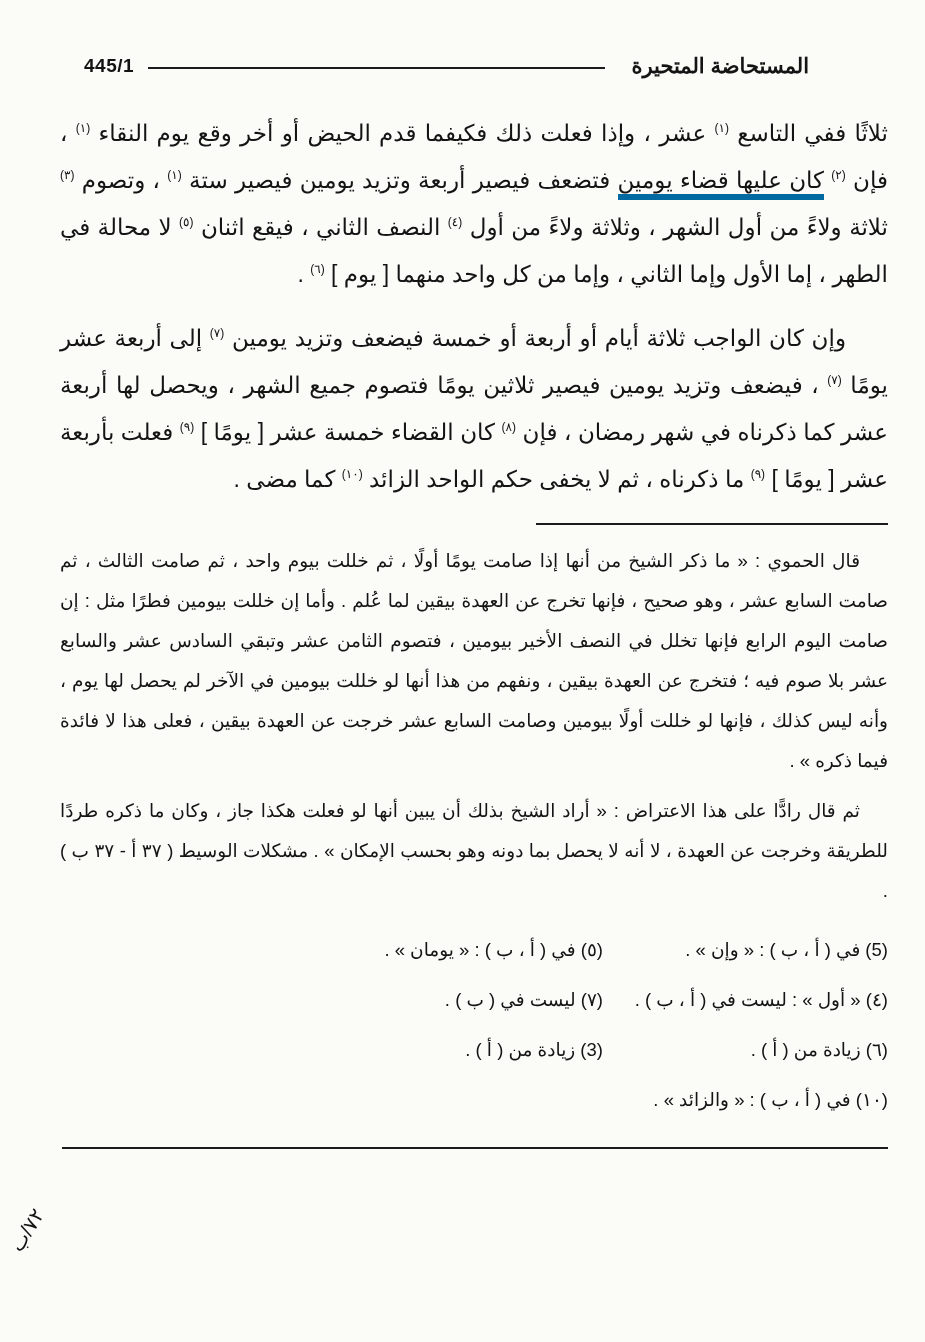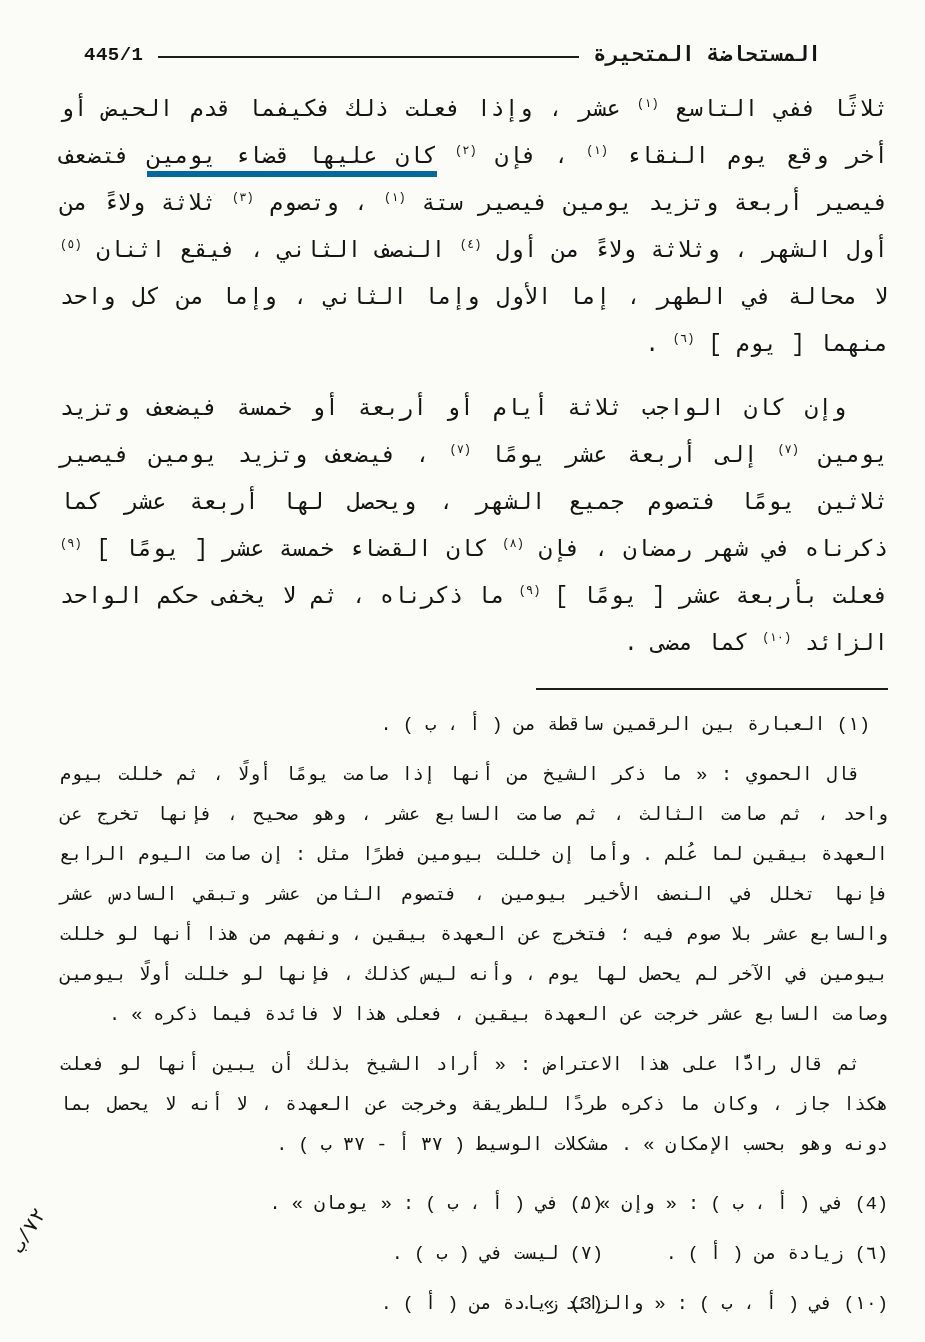--- a/index.html
+++ b/index.html
@@ -2,31 +2,31 @@
 <html lang="ar"><head>
 <meta charset="utf-8">
 <style>
   html,body{margin:0;padding:0;background:#e8e8e4;}
   .page{
     position:relative;
     width:925px;height:1342px;
     margin:0 auto;
     background:#fbfbf8;
     color:#141414;
-    font-family:Liberation Mono, monospace;
+    font-family:Liberation Sans, sans-serif;
     overflow:hidden;
   }
   
   .header{
     display:flex;align-items:center;direction:ltr;
     padding:42px 104px 0 84px;gap:8px;
   }
   .page-number{font-size:19px;font-weight:700;letter-spacing:.5px;white-space:nowrap;}
   .header-rule{flex:1;border-top:2.5px solid #1c1c1c;height:0;margin:4px 6px 0 6px;}
-  .book-title{font-size:21px;font-weight:700;margin:0;white-space:nowrap;}
+  .book-title{font-size:21px;font-weight:700;margin:12px;white-space:nowrap;}
   
   .body-text{
     direction:rtl;text-align:justify;
     font-size:23px;line-height:47px;
     margin:20px 37px 0 60px;
   }
   .body-text p{margin:0 0 17px 0;}
   .body-text p.indented{text-indent:42px;}
   sup{font-size:12px;line-height:0;vertical-align:9px;letter-spacing:0;}
   .pencil-underline{
@@ -77,27 +77,27 @@
   </header>
 
   <main class="body-text">
     <p><span>ثلاثًا ففي التاسع </span><sup>(١)</sup><span> عشر ، وإذا فعلت ذلك فكيفما قدم الحيض أو أخر وقع يوم النقاء </span><sup>(١)</sup><span> ، فإن </span><sup>(٢)</sup><span> </span><span class="pencil-underline">كان عليها قضاء يومين</span><span> فتضعف فيصير أربعة وتزيد يومين فيصير ستة </span><sup>(١)</sup><span> ، وتصوم </span><sup>(٣)</sup><span> ثلاثة ولاءً من أول الشهر ، وثلاثة ولاءً من أول </span><sup>(٤)</sup><span> النصف الثاني ، فيقع اثنان </span><sup>(٥)</sup><span> لا محالة في الطهر ، إما الأول وإما الثاني ، وإما من كل واحد منهما [ يوم ] </span><sup>(٦)</sup><span> .</span></p>
     <p class="indented"><span>وإن كان الواجب ثلاثة أيام أو أربعة أو خمسة فيضعف وتزيد يومين </span><sup>(٧)</sup><span> إلى أربعة عشر يومًا </span><sup>(٧)</sup><span> ، فيضعف وتزيد يومين فيصير ثلاثين يومًا فتصوم جميع الشهر ، ويحصل لها أربعة عشر كما ذكرناه في شهر رمضان ، فإن </span><sup>(٨)</sup><span> كان القضاء خمسة عشر [ يومًا ] </span><sup>(٩)</sup><span> فعلت بأربعة عشر [ يومًا ] </span><sup>(٩)</sup><span> ما ذكرناه ، ثم لا يخفى حكم الواحد الزائد </span><sup>(١٠)</sup><span> كما مضى .</span></p>
   </main>
 
   <div class="fn-sep"></div>
 
   <section class="footnotes">
-    <p class="fn-first">(١) العبارة بين الرقمين ساقطة من ( أ ، ب ) .</p>
     <p class="fn-par">قال الحموي : « ما ذكر الشيخ من أنها إذا صامت يومًا أولًا ، ثم خللت بيوم واحد ، ثم صامت الثالث ، ثم صامت السابع عشر ، وهو صحيح ، فإنها تخرج عن العهدة بيقين لما عُلم . وأما إن خللت بيومين فطرًا مثل : إن صامت اليوم الرابع فإنها تخلل في النصف الأخير بيومين ، فتصوم الثامن عشر وتبقي السادس عشر والسابع عشر بلا صوم فيه ؛ فتخرج عن العهدة بيقين ، ونفهم من هذا أنها لو خللت بيومين في الآخر لم يحصل لها يوم ، وأنه ليس كذلك ، فإنها لو خللت أولًا بيومين وصامت السابع عشر خرجت عن العهدة بيقين ، فعلى هذا لا فائدة فيما ذكره » .</p>
     <p class="fn-par">ثم قال رادًّا على هذا الاعتراض : « أراد الشيخ بذلك أن يبين أنها لو فعلت هكذا جاز ، وكان ما ذكره طردًا للطريقة وخرجت عن العهدة ، لا أنه لا يحصل بما دونه وهو بحسب الإمكان » . مشكلات الوسيط ( ٣٧ أ - ٣٧ ب ) .</p>
 
     <div class="fn-columns">
       <div class="fn-col-right">
-        <div class="fn-item">(4) في ( أ ، ب ) : « وإن » .</div>
+        <div class="fn-item">(5) في ( أ ، ب ) : « وإن » .</div>
+        <div class="fn-item">(٤) « أول » : ليست في ( أ ، ب ) .</div>
         <div class="fn-item">(٦) زيادة من ( أ ) .</div>
         <div class="fn-item">(١٠) في ( أ ، ب ) : « والزائد » .</div>
       </div>
       <div class="fn-col-left">
         <div class="fn-item">(٥) في ( أ ، ب ) : « يومان » .</div>
         <div class="fn-item">(٧) ليست في ( ب ) .</div>
         <div class="fn-item">(3) زيادة من ( أ ) .</div>
       </div>
     </div>
   </section>

